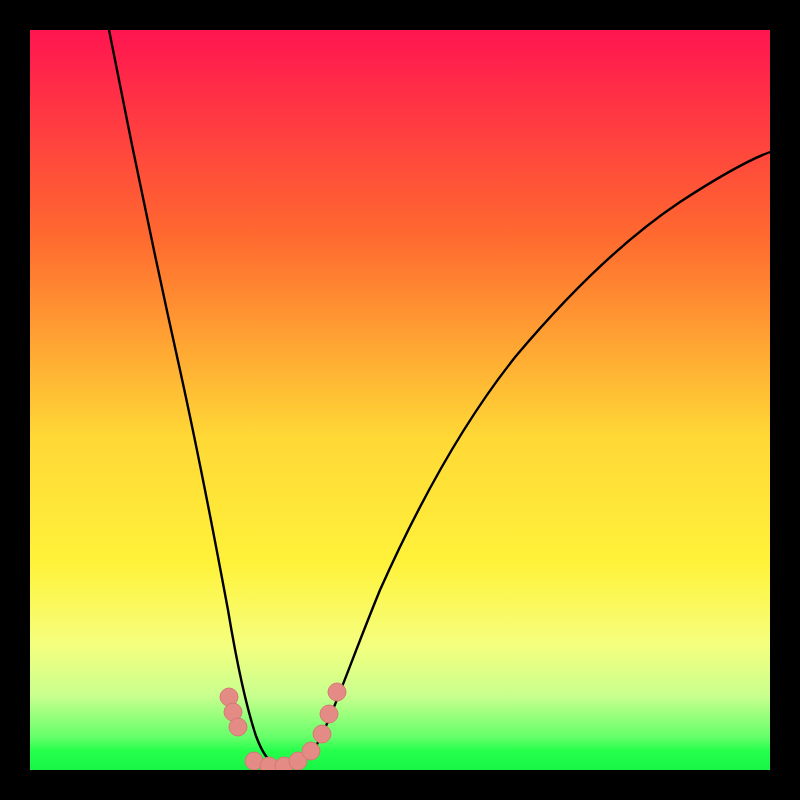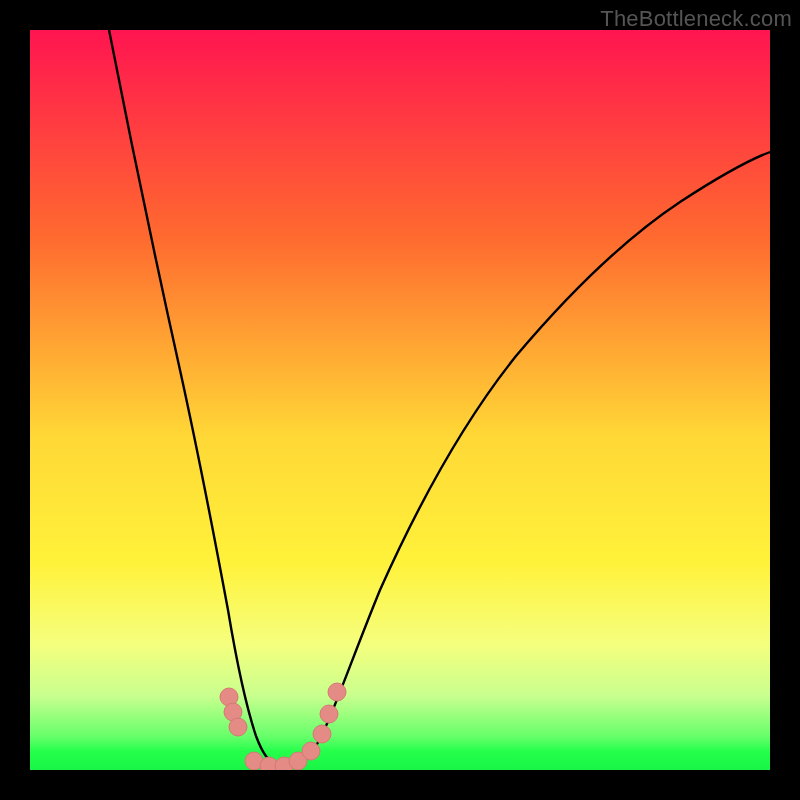--- a/index.html
+++ b/index.html
@@ -79,14 +79,13 @@
         <circle cx="254" cy="736" r="9"></circle>
         <circle cx="268" cy="731" r="9"></circle>
         <circle cx="281" cy="721" r="9"></circle>
         <circle cx="292" cy="704" r="9"></circle>
         <circle cx="299" cy="684" r="9"></circle>
         <circle cx="307" cy="662" r="9"></circle>
       </g>
     </svg>
   </div>
 
-  <div class="watermark">TheBottleneck.com</div>
 </div>
 
 </body></html>

